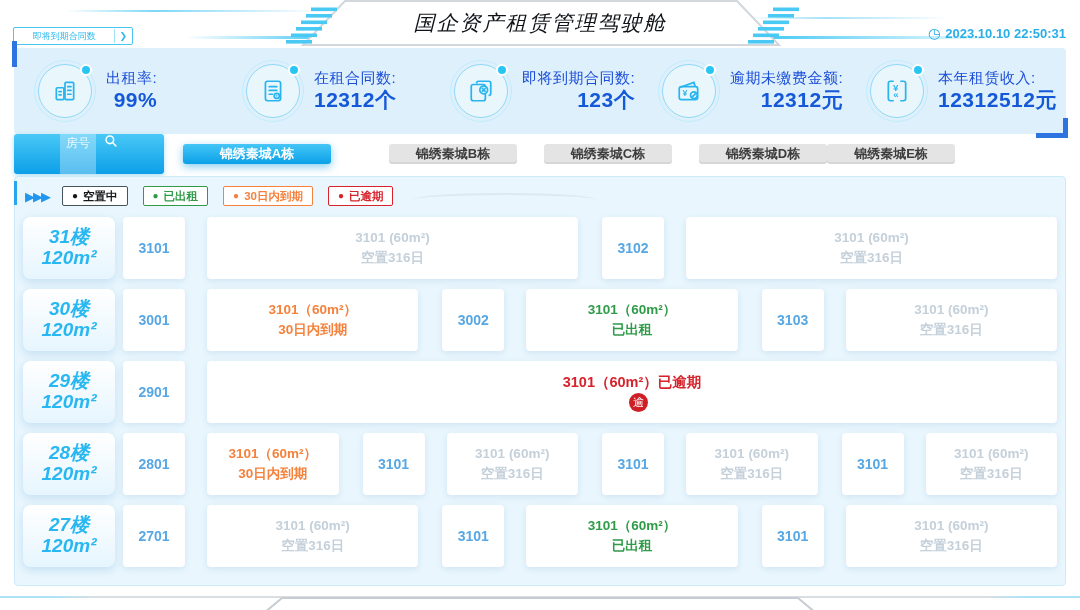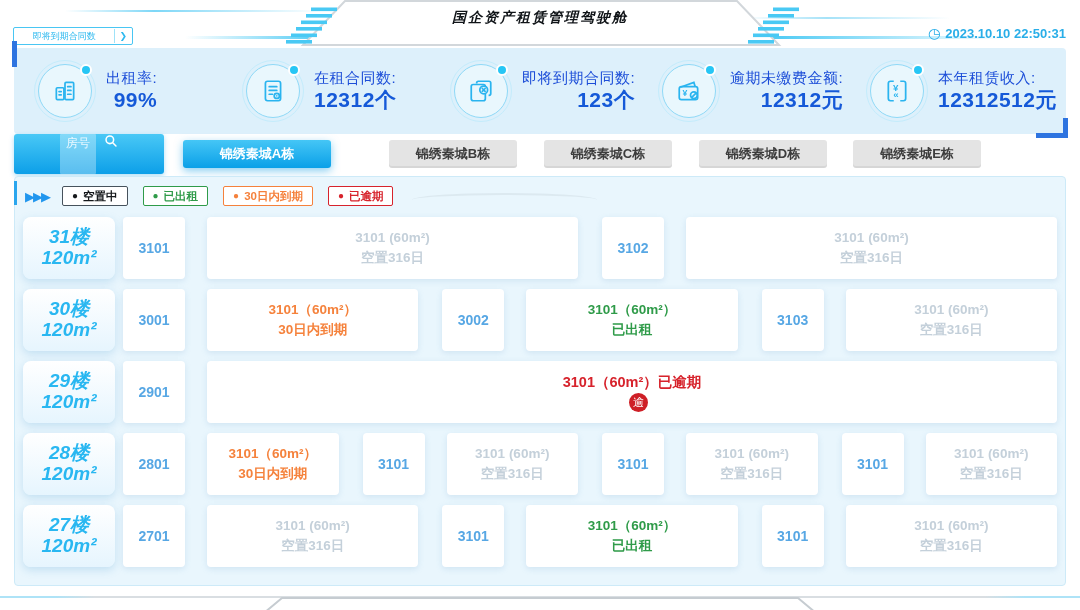--- a/index.html
+++ b/index.html
@@ -5,21 +5,21 @@
   html,body{margin:0;padding:0;width:1080px;height:610px;background:#fff;overflow:hidden;
     font-family:"Liberation Sans","DejaVu Sans",sans-serif;position:relative;}
   .abs{position:absolute;}
   
   .deco{position:absolute;pointer-events:none;}
   .lineA{top:10px;left:65px;width:255px;height:2px;background:linear-gradient(90deg,rgba(120,215,248,0),#7ed7f7 35%,rgba(120,215,248,0));}
   .lineB{top:36px;left:185px;width:160px;height:3px;background:linear-gradient(90deg,rgba(60,198,244,0),#33c3f3);}
   .lineC{top:36px;left:735px;width:275px;height:3px;background:linear-gradient(90deg,#33c3f3,rgba(60,198,244,0));}
   .lineD{top:17px;left:745px;width:205px;height:2px;background:linear-gradient(90deg,rgba(150,222,248,0),#a5e2f8 40%,rgba(150,222,248,0));}
   .banner-svg{top:0;left:150px;width:780px;height:46px;}
-  .page-title{top:9px;left:0;width:100%;text-align:center;font-size:14px;font-weight:bold;font-style:italic;
+  .page-title{top:9px;left:0;width:100%;text-align:center;font-size:21px;font-weight:normal;font-style:italic;
     color:#101418;letter-spacing:2px;}
   .proj-box{top:27px;left:13px;width:118px;height:16px;border:1px solid #49c6f3;border-radius:2px;
     display:flex;align-items:center;color:#2db9ef;font-size:9px;cursor:pointer;background:#fff;}
   .proj-box .lab{flex:1;text-align:center;}
   .proj-box .arr{padding:0 5px 0 4px;border-left:1px solid #9fe2f8;font-size:9px;line-height:14px;}
   .clock-wrap{top:25px;right:14px;display:flex;align-items:center;gap:5px;color:#29aee8;font-size:13px;font-weight:bold;}
   .clock-glyph{font-size:14px;font-weight:normal;}
   
   .stats{top:48px;left:14px;width:1052px;height:86px;background:#ddf0fb;border-radius:4px;
     display:flex;align-items:center;padding:0 6px;box-sizing:border-box;}
@@ -32,27 +32,27 @@
   .stat-ic::after{content:"";position:absolute;top:-1px;right:-1px;width:8px;height:8px;border-radius:50%;
     background:#27c6f5;border:2px solid #fff;}
   .stat-tx{display:flex;flex-direction:column;line-height:1.25;}
   .stat-lab{font-size:15px;color:#1d4ed8;letter-spacing:.5px;}
   .stat-val{font-size:21px;font-weight:bold;color:#1559d8;letter-spacing:.5px;text-align:right;}
   
   .toolbar{top:140px;left:14px;width:1052px;height:28px;display:flex;align-items:center;}
   .search-box{width:150px;height:40px;border-radius:3px;background:linear-gradient(180deg,#49c8f6,#0c9fe8);
     display:flex;justify-content:center;gap:8px;cursor:pointer;box-shadow:0 2px 5px rgba(20,160,230,.35);}
   .search-ph{font-size:12px;color:#eaf8ff;background:rgba(255,255,255,.32);padding:1px 6px;border-radius:1px;}
-  .tab{height:28px;border-radius:3px;border:none;font-family:inherit;font-size:13px;font-weight:bold;cursor:pointer;
+  .tab{height:20px;border-radius:3px;border:none;font-family:inherit;font-size:13px;font-weight:bold;cursor:pointer;
     display:flex;align-items:center;justify-content:center;width:128px;}
   .tab.active{width:148px;margin-left:19px;color:#fff;background:linear-gradient(180deg,#45c6f6,#0aa0e8);
     box-shadow:0 3px 8px rgba(20,160,230,.5);}
   .tab.t1{margin-left:58px;}
   .tab.t2,.tab.t3{margin-left:27px;}
-  .tab.t4{margin-left:26px;}
+  .tab.t4{}
   .tab.inactive{background:#e4e4e4;color:#3c3c3c;box-shadow:inset 0 -2px 0 rgba(0,0,0,.06);}
   
   .panel{top:176px;left:14px;width:1052px;height:410px;background:#e9f6fd;border:1px solid #cdeaf8;border-radius:4px;
     box-sizing:border-box;padding:6px;}
   .panel::before{content:"";position:absolute;left:-1px;top:4px;width:3px;height:24px;background:#2aa6ee;}
   .legend-row{height:26px;display:flex;align-items:center;gap:15px;padding-left:4px;}
   .chevrons{color:#2196ee;font-size:13px;letter-spacing:-2px;margin-right:-2px;}
   .chip{display:flex;align-items:center;gap:5px;background:#fff;border:1px solid;border-radius:2px;
     padding:2px 9px;font-size:11.5px;font-weight:bold;line-height:14px;}
   .chip .dot{font-size:10px;line-height:10px;}

